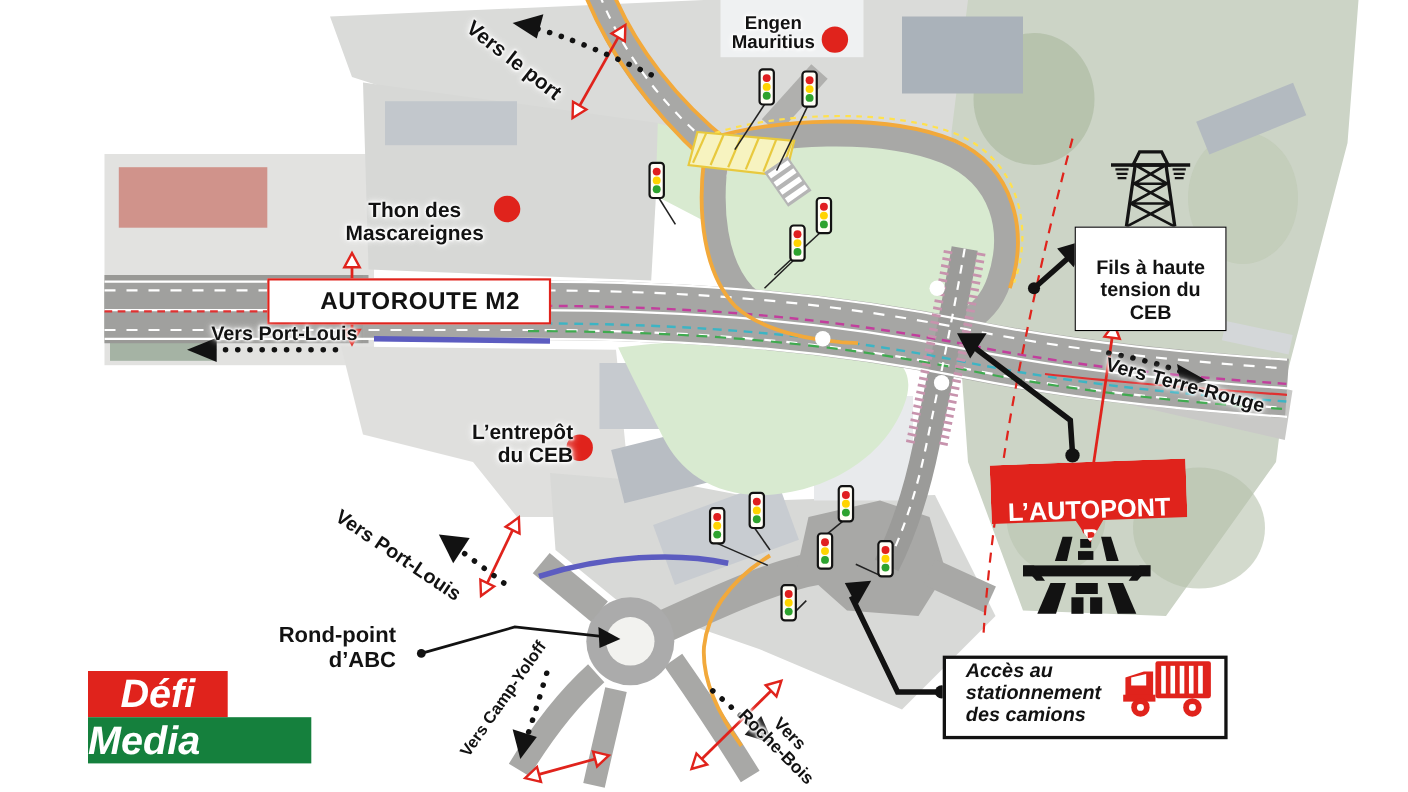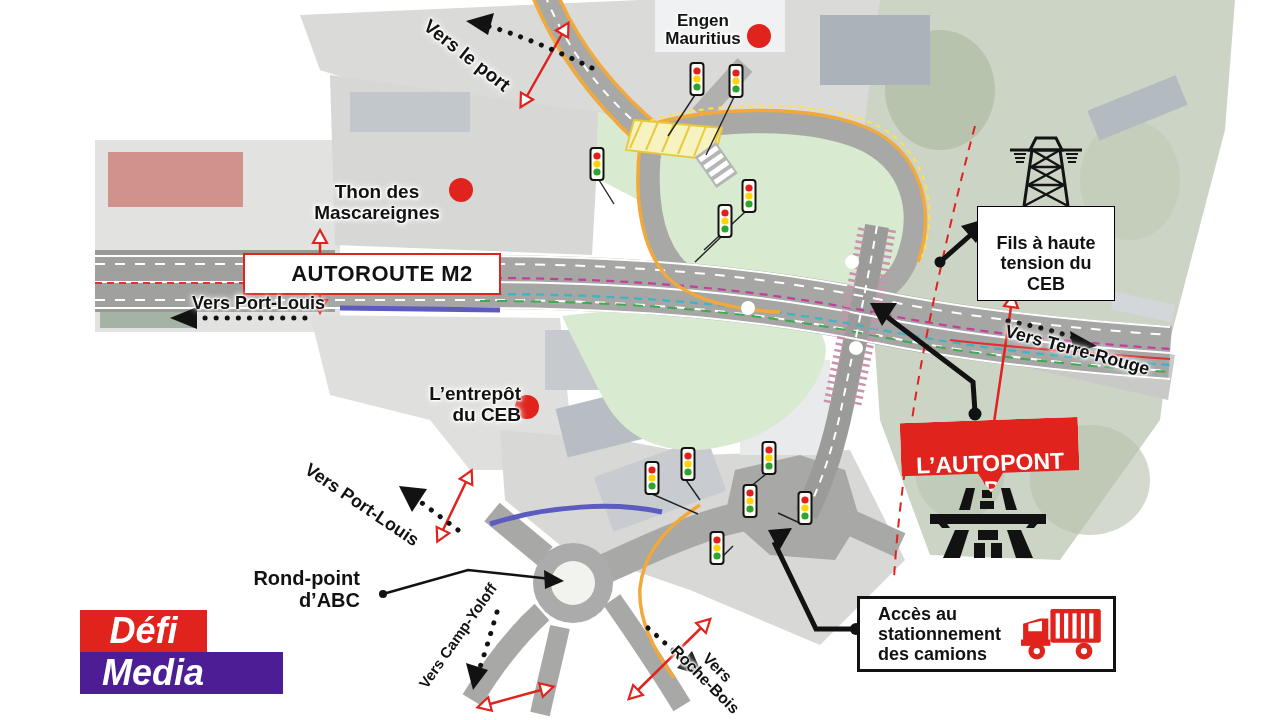--- a/index.html
+++ b/index.html
@@ -9,31 +9,31 @@
   .lbl{position:absolute;font-weight:bold;color:#121212;white-space:pre-line;line-height:1.08;
        text-shadow:0 0 3px #fff,0 0 6px #fff,0 0 9px #fff,-1px -1px 2px #fff,1px 1px 2px #fff;}
   .lbl.center{text-align:center;}
   .lbl.right{text-align:right;}
   .box{position:absolute;background:#fff;color:#121212;font-weight:bold;}
   .box-autoroute{left:243px;top:253px;width:234px;height:38px;border:2px solid #e0231c;
        font-size:22px;letter-spacing:.5px;display:flex;align-items:center;justify-content:center;padding-left:20px;}
   .box-fils{left:977px;top:206px;width:132px;border:1px solid #000000;padding:5px 2px;
        font-size:18px;line-height:1.15;text-align:center;white-space:pre-line;}
   .box-acces{left:857px;top:596px;width:253px;height:70px;border:3px solid #121212;
-       display:flex;align-items:center;}
+       display:flex;align-items:flex-start;font-style:italic;}
   .box-acces .txt{font-size:18px;line-height:1.12;white-space:pre-line;padding-left:18px;flex:1;}
   .box-acces .truck{width:84px;margin-right:8px;}
   .banner{position:absolute;left:901px;top:420px;width:178px;height:76px;background:#e0231c;
        color:#fff;font-weight:bold;font-size:23px;line-height:1.1;text-align:center;
        padding-top:6px;box-sizing:border-box;white-space:pre-line;transform:rotate(-2deg);
        clip-path:polygon(0 0,100% 0,100% 70%,57% 70%,50% 96%,43% 70%,0 70%);}
   .logo{position:absolute;left:80px;top:610px;height:52px;display:flex;font-style:italic;
        font-weight:bold;font-size:36px;color:#fff;flex-direction:column;}
   .logo .defi{background:#e0231c;width:127px;display:flex;align-items:center;justify-content:center;}
-  .logo .media{background:#4c1d95;width:203px;display:flex;align-items:center;padding-left:22px;box-sizing:border-box;}
+  .logo .media{background:#15803d;width:203px;display:flex;align-items:center;box-sizing:border-box;}
 </style>
 </head>
 <body>
 
 <div class="stage">
 
 <svg class="basemap" width="1280" height="720" viewBox="0 0 1280 720">
   <defs>
     <g id="tlight">
       <rect x="-6.5" y="-16" width="13" height="32" rx="3" fill="#fffef6" stroke="#121212" stroke-width="2"></rect>

